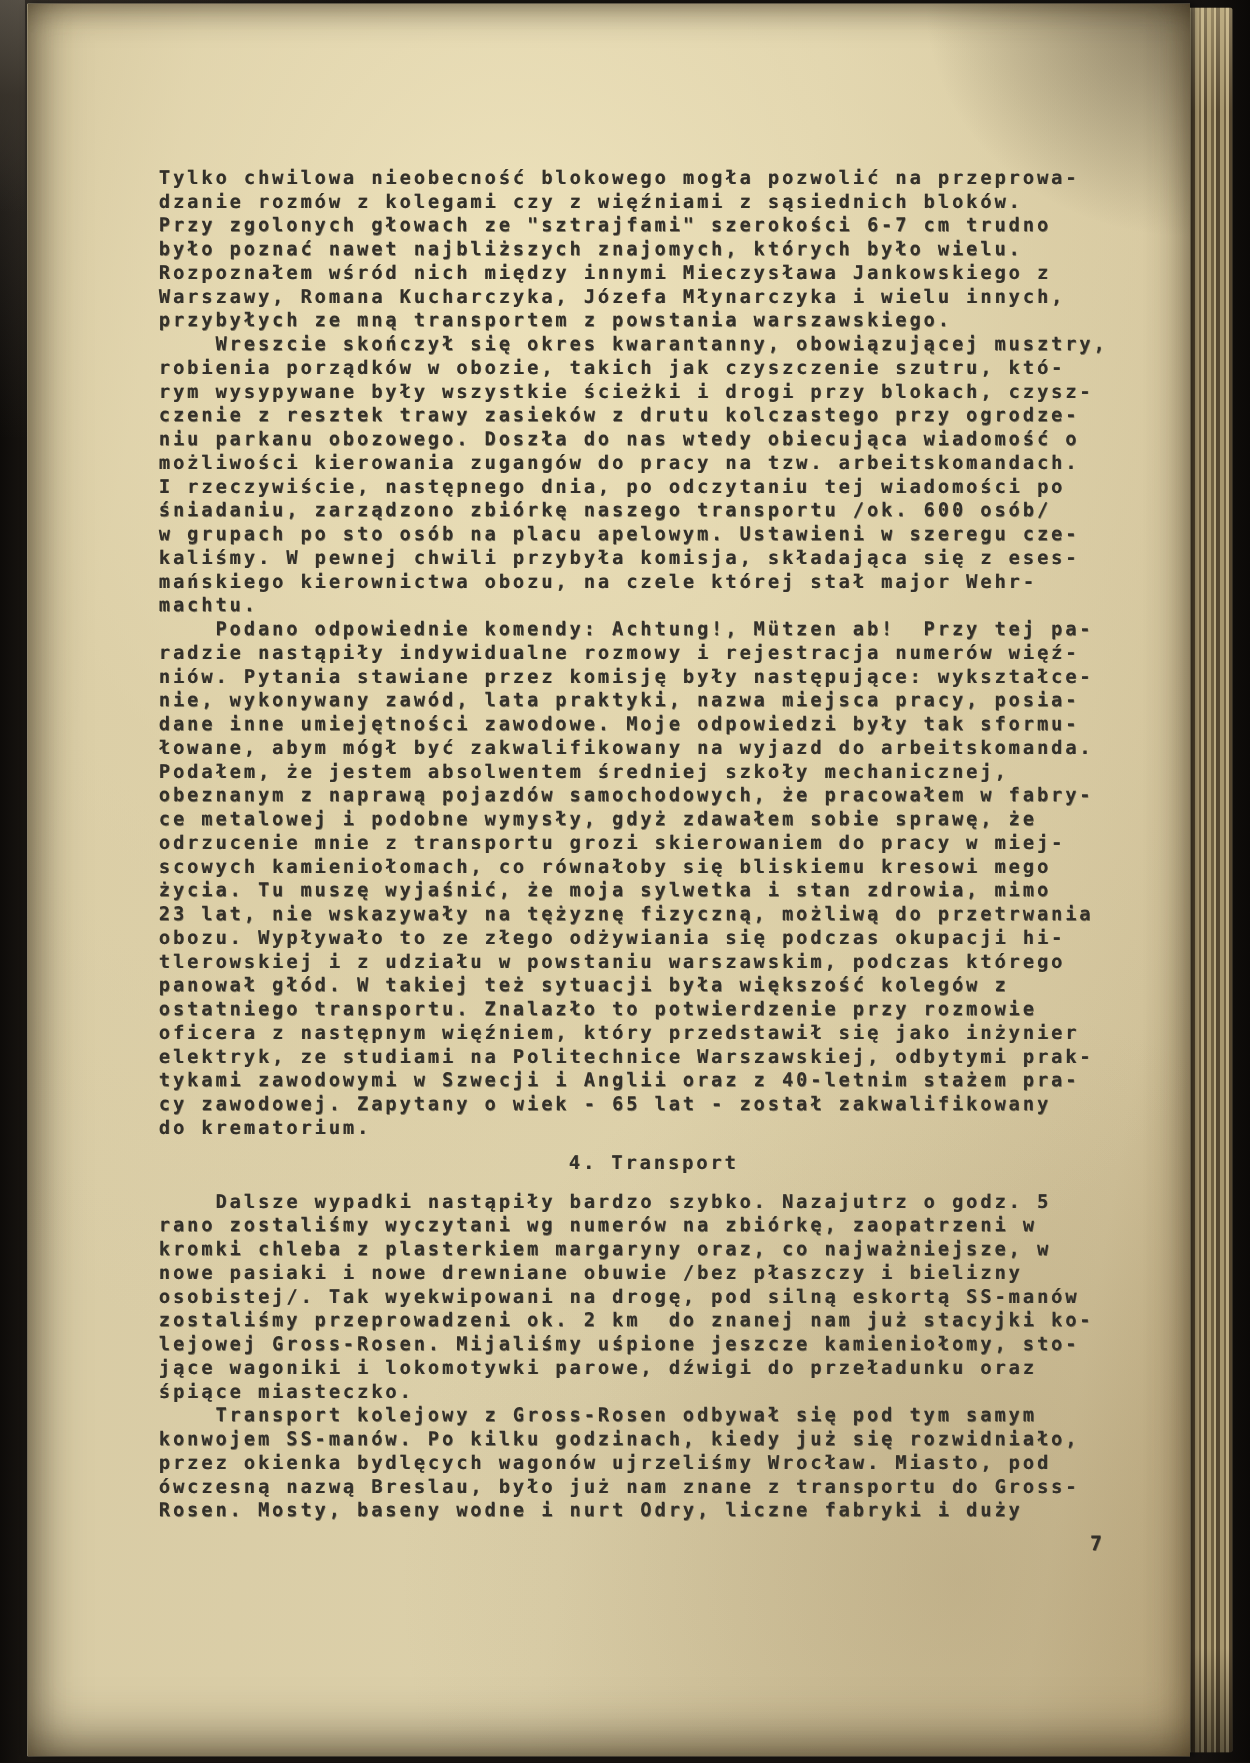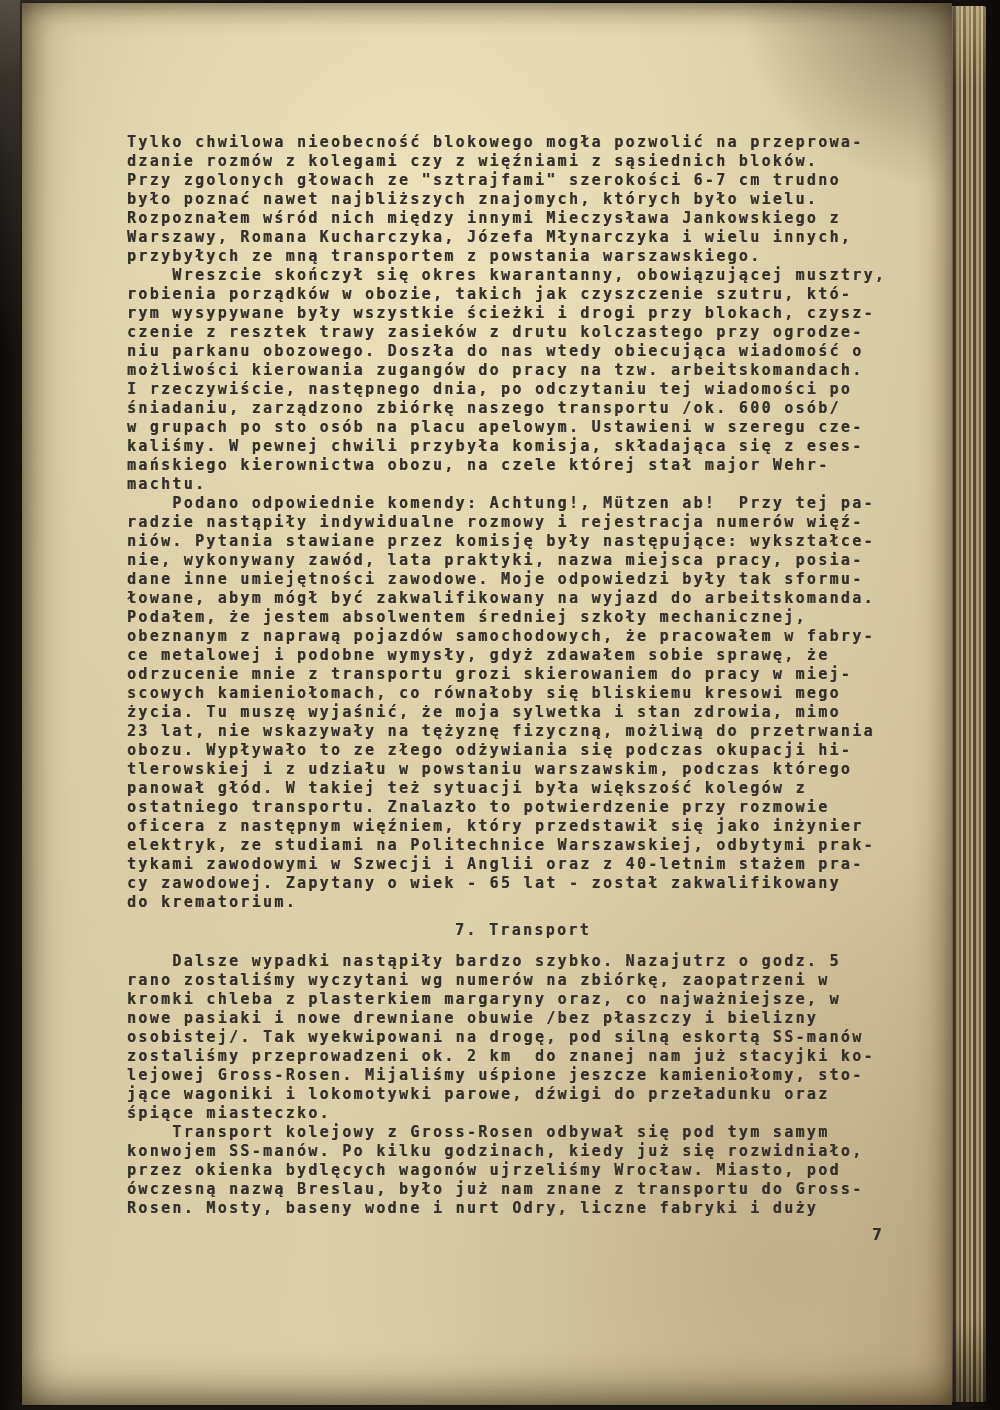--- a/index.html
+++ b/index.html
@@ -131,21 +131,21 @@
 23 lat, nie wskazywały na tężyznę fizyczną, możliwą do przetrwania
 obozu. Wypływało to ze złego odżywiania się podczas okupacji hi-
 tlerowskiej i z udziału w powstaniu warszawskim, podczas którego
 panował głód. W takiej też sytuacji była większość kolegów z
 ostatniego transportu. Znalazło to potwierdzenie przy rozmowie
 oficera z następnym więźniem, który przedstawił się jako inżynier
 elektryk, ze studiami na Politechnice Warszawskiej, odbytymi prak-
 tykami zawodowymi w Szwecji i Anglii oraz z 40-letnim stażem pra-
 cy zawodowej. Zapytany o wiek - 65 lat - został zakwalifikowany
 do krematorium.</p>
-      <h2 class="heading">7. Transport</h2>
+      <h2 class="heading">4. Transport</h2>
       <p class="line-block">    Dalsze wypadki nastąpiły bardzo szybko. Nazajutrz o godz. 5
 rano zostaliśmy wyczytani wg numerów na zbiórkę, zaopatrzeni w
 kromki chleba z plasterkiem margaryny oraz, co najważniejsze, w
 nowe pasiaki i nowe drewniane obuwie /bez płaszczy i bielizny
 osobistej/. Tak wyekwipowani na drogę, pod silną eskortą SS-manów
 zostaliśmy przeprowadzeni ok. 2 km  do znanej nam już stacyjki ko-
 lejowej Gross-Rosen. Mijaliśmy uśpione jeszcze kamieniołomy, sto-
 jące wagoniki i lokomotywki parowe, dźwigi do przeładunku oraz
 śpiące miasteczko.</p>
       <p class="line-block">    Transport kolejowy z Gross-Rosen odbywał się pod tym samym

